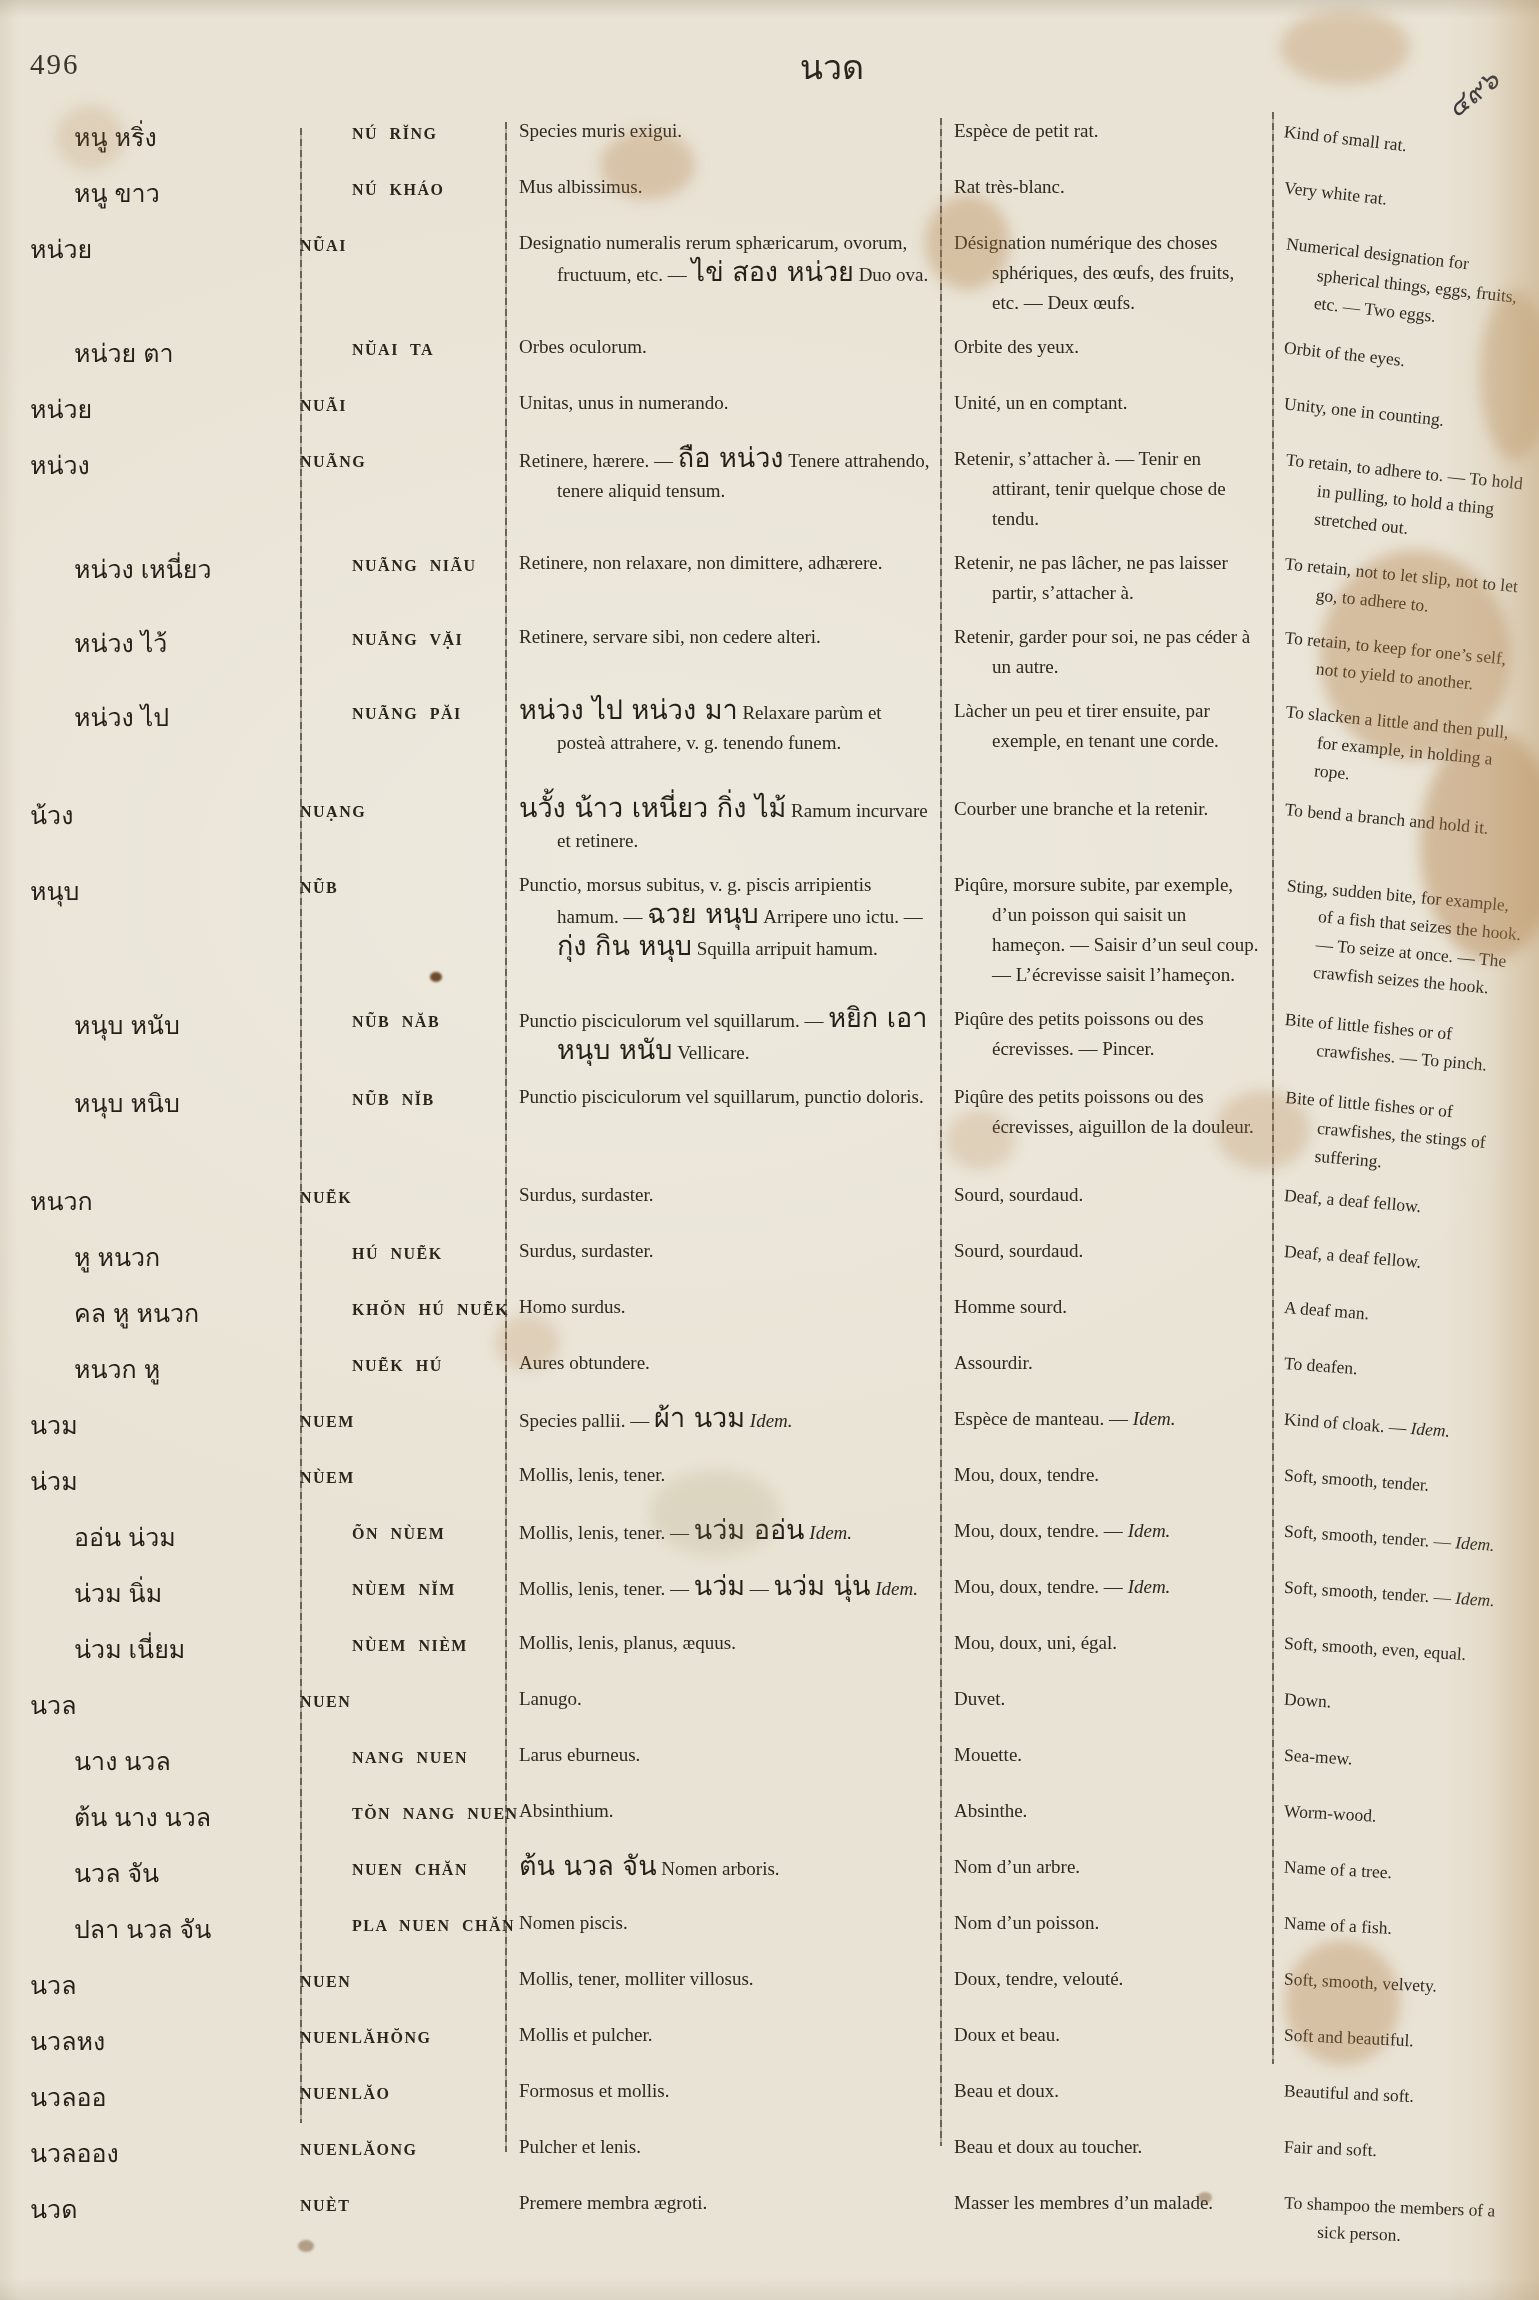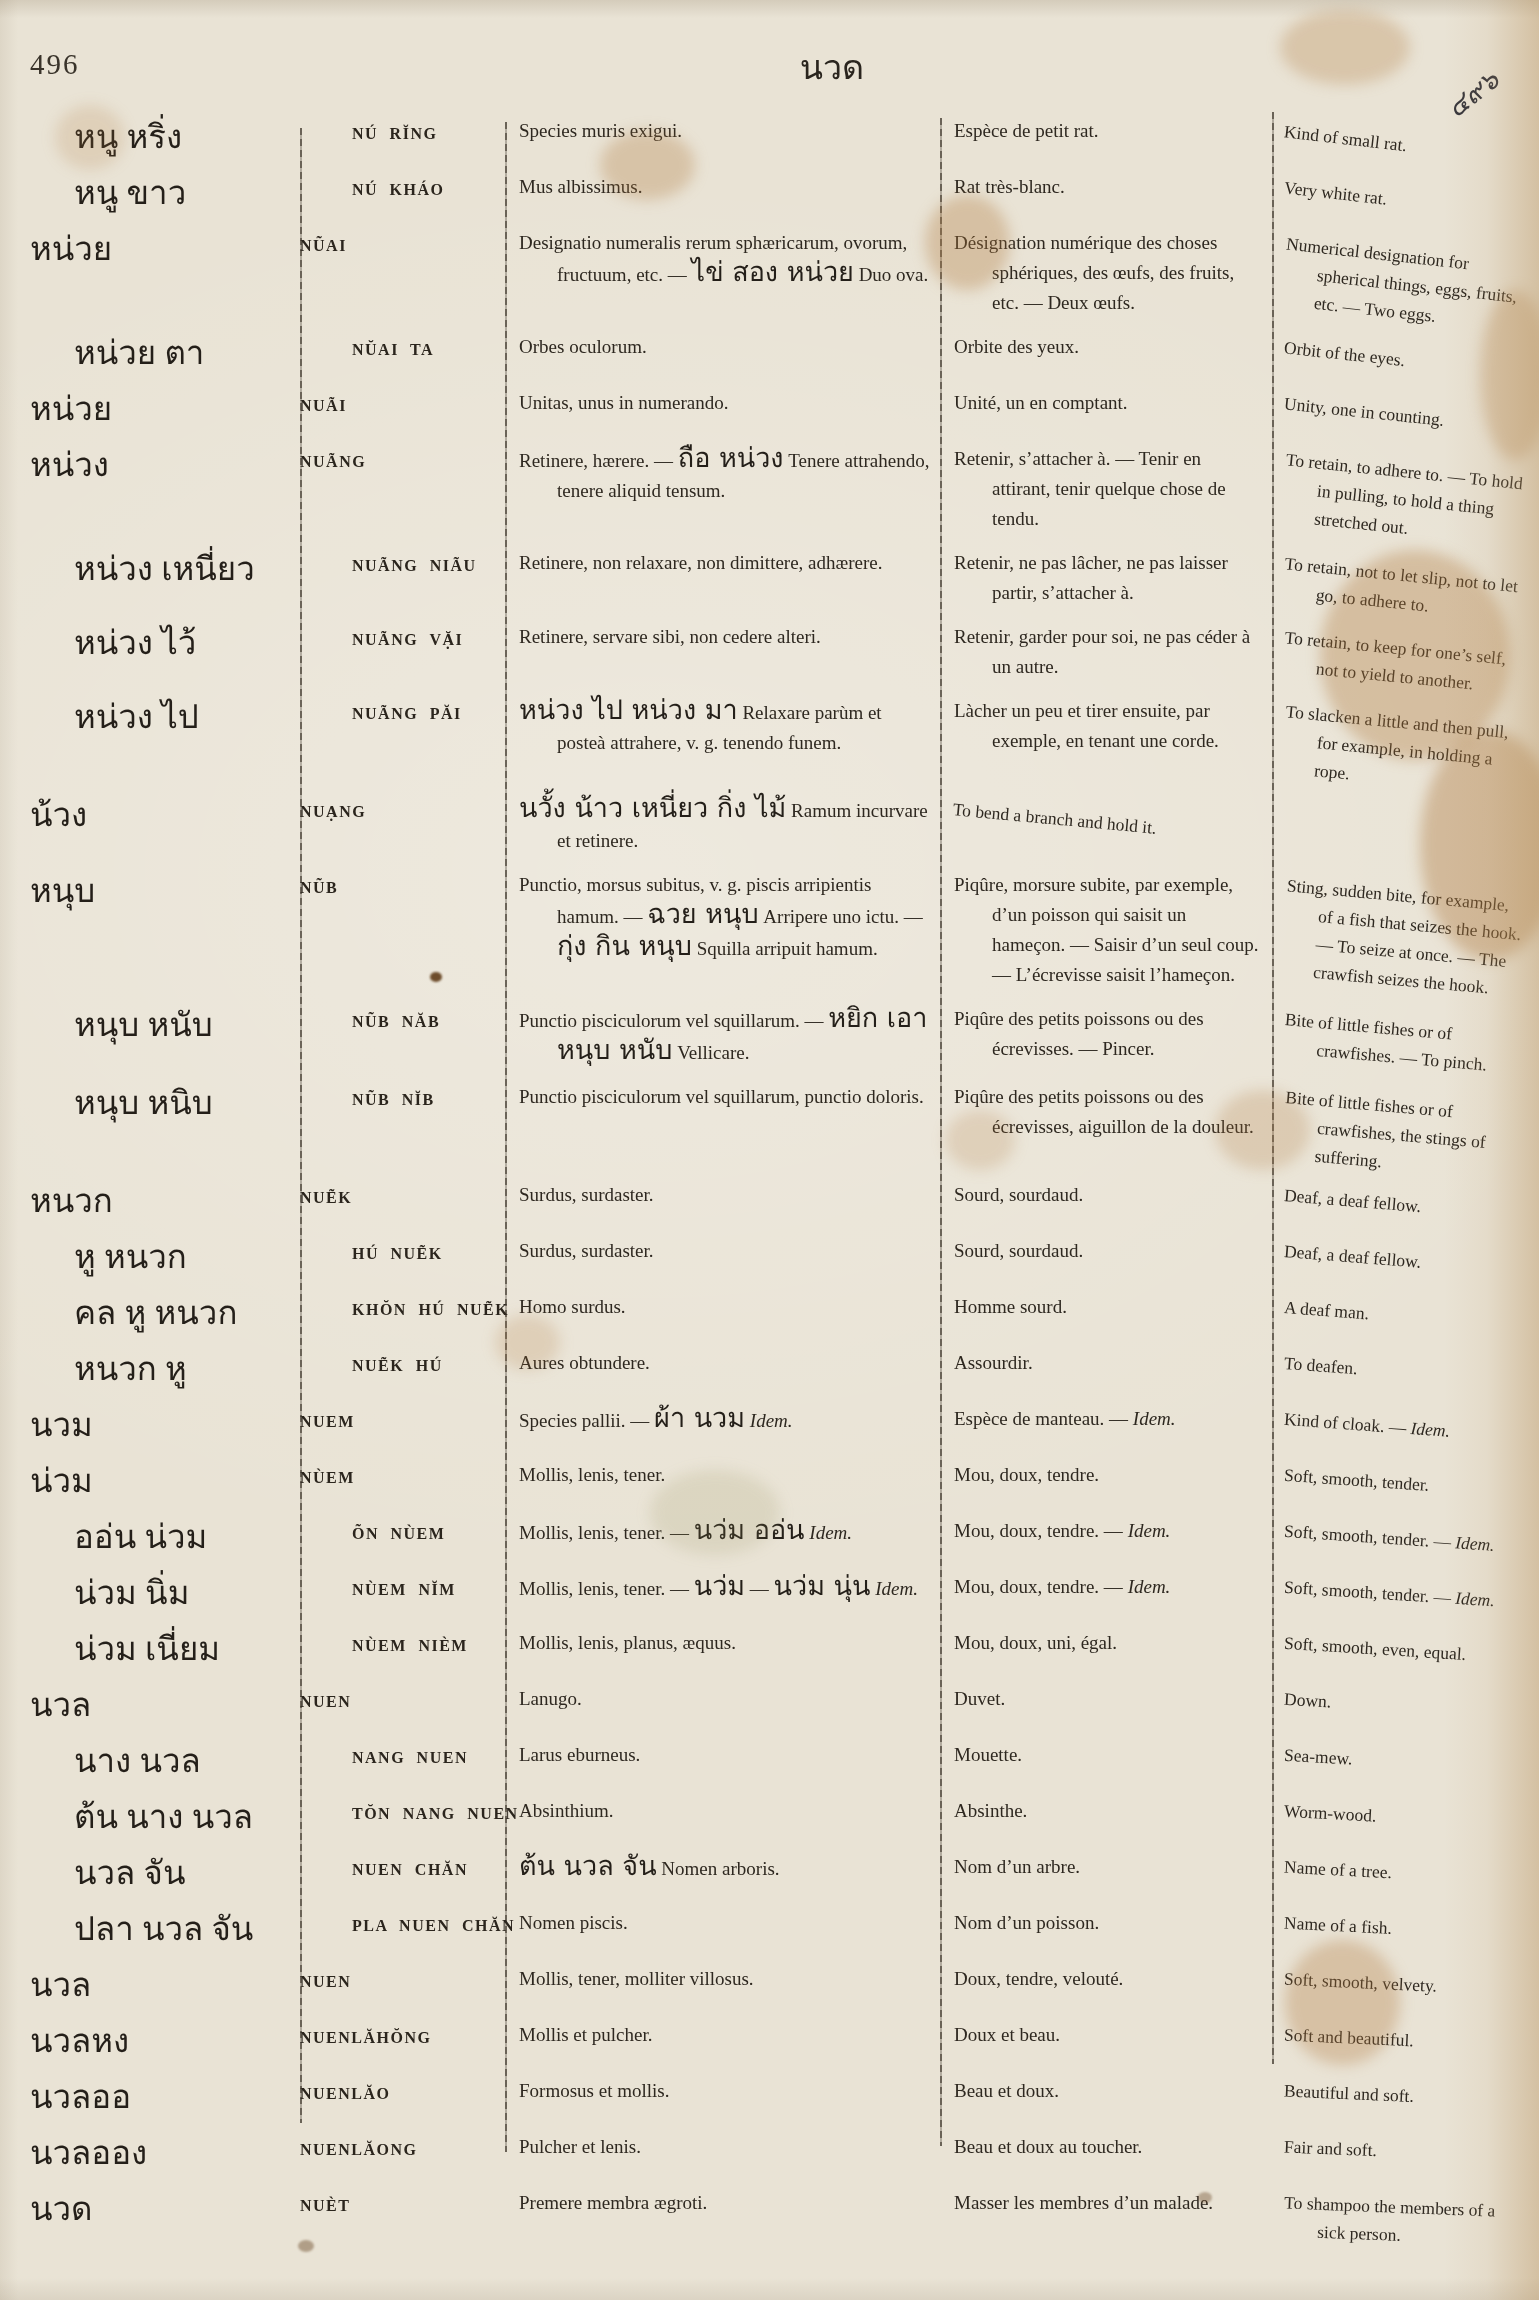--- a/index.html
+++ b/index.html
@@ -21,22 +21,22 @@
   .header-word{position:absolute;left:832px;top:40px;transform:translateX(-50%);
     font-size:34px;color:#2a251e;font-family:"DejaVu Sans","Liberation Sans",sans-serif;}
   .handwritten{position:absolute;right:38px;top:72px;transform:rotate(-38deg);
     font-size:27px;color:#23232b;font-style:italic;opacity:.9;
     font-family:"DejaVu Sans",sans-serif;}
   .vline{position:absolute;width:2px;pointer-events:none;
     background:repeating-linear-gradient(180deg, rgba(52,44,33,0.70) 0 7px, rgba(52,44,33,0.30) 7px 11px);}
   .table-wrap{position:absolute;left:18px;top:116px;width:1512px;}
   .row{display:grid;grid-template-columns:282px 205px 435px 332px 1fr;margin-bottom:14px;}
   .c-thai{
-    font-size:33px;line-height:42px;color:#241f19;padding-left:12px;white-space:nowrap;
-    font-family:Liberation Serif, serif;
+    font-size:25px;line-height:42px;color:#241f19;padding-left:12px;white-space:nowrap;
+    font-family:Liberation Sans, sans-serif;
   }
   .c-thai.ind{padding-left:56px;}
   .c-roman{
     font-size:16px;font-weight:bold;letter-spacing:1.5px;word-spacing:6px;
     color:#2b251d;padding-top:9px;white-space:nowrap;
   }
   .c-roman.ind{padding-left:52px;}
   .c-def{font-size:19px;line-height:30px;color:#2e2820;padding-left:52px;padding-right:10px;text-indent:-38px;}
   .c-english{font-size:17.5px;line-height:28px;padding-left:46px;padding-right:4px;text-indent:-34px;transform-origin:0 40%;}
   .seg-th{font-size:27px;line-height:1;font-family:"DejaVu Sans","Liberation Sans",sans-serif;color:#241f19;text-align:right;}
@@ -119,20 +119,21 @@
     <div class="c-thai ind">หน่วง ไป</div>
     <div class="c-roman ind">NUÃNG PĂI</div>
     <div class="c-def c-latin"><span class="seg-th">หน่วง ไป หน่วง มา</span><span> Relaxare parùm et posteà attrahere, v. g. tenendo funem.</span></div>
     <div class="c-def c-french"><span>Làcher un peu et tirer ensuite, par exemple, en tenant une corde.</span></div>
     <div class="c-def c-english" style="transform: rotate(5.38deg);"><span>To slacken a little and then pull, for example, in holding a rope.</span></div>
   </div>
       <div class="row">
     <div class="c-thai">น้วง</div>
     <div class="c-roman">NUẠNG</div>
     <div class="c-def c-latin"><span class="seg-th">นวั้ง น้าว เหนี่ยว กิ่ง ไม้</span><span> Ramum incurvare et retinere.</span></div>
+    <div class="c-def c-french"><span>Courber une branche et la retenir.</span></div>
     <div class="c-def c-english" style="transform: rotate(5.24deg);"><span>To bend a branch and hold it.</span></div>
   </div>
       <div class="row">
     <div class="c-thai">หนุบ</div>
     <div class="c-roman">NŨB</div>
     <div class="c-def c-latin"><span>Punctio, morsus subitus, v. g. piscis arripientis hamum. — </span><span class="seg-th">ฉวย หนุบ</span><span> Arripere uno ictu. — </span><span class="seg-th">กุ่ง กิน หนุบ</span><span> Squilla arripuit hamum.</span></div>
     <div class="c-def c-french"><span>Piqûre, morsure subite, par exemple, d’un poisson qui saisit un hameçon. — Saisir d’un seul coup. — L’écrevisse saisit l’hameçon.</span></div>
     <div class="c-def c-english" style="transform: rotate(5.1deg);"><span>Sting, sudden bite, for example, of a fish that seizes the hook. — To seize at once. — The crawfish seizes the hook.</span></div>
   </div>
       <div class="row">

